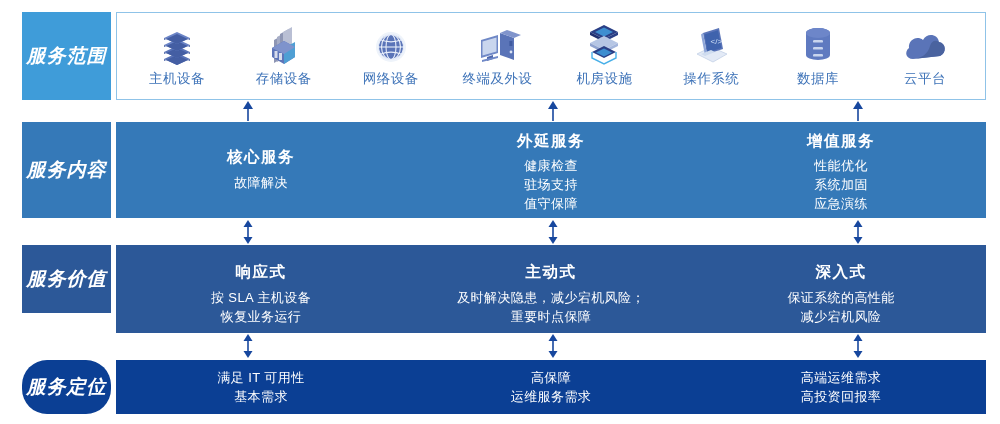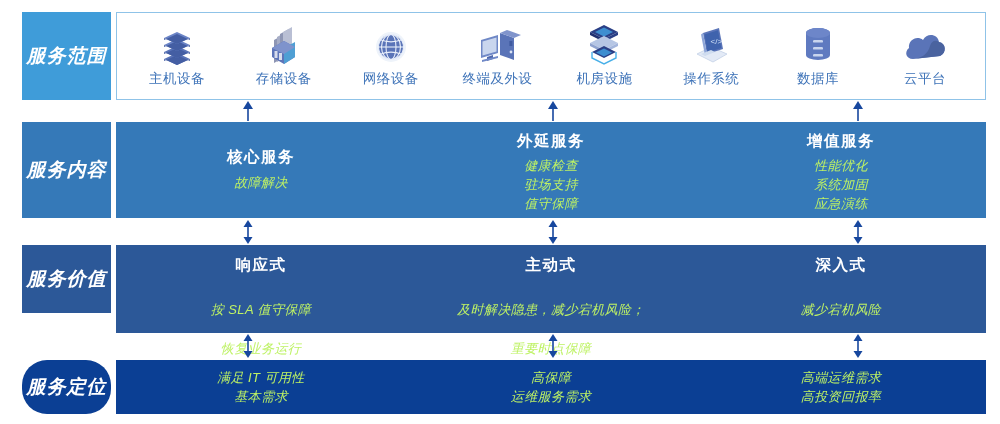--- a/index.html
+++ b/index.html
@@ -54,31 +54,30 @@
   .band.b4{top:360px;height:54px;background:#0b3f94;}
 
   .cell{
     flex:1 1 0;
     display:flex;flex-direction:column;align-items:center;
     color:#ffffff;text-align:center;
     box-sizing:border-box;
   }
   .b2 .cell{justify-content:flex-start;padding-top:10px;}
   .b2 .cell.mid{justify-content:center;padding-top:0;}
-  .b3 .cell{justify-content:flex-start;padding-top:11px;gap:20px;}
+  .b3 .cell{justify-content:center;padding-top:11px;}
   .b4 .cell{justify-content:center;}
 
   .cell-title{
     font-size:15.5px;font-weight:bold;letter-spacing:1.5px;
     margin-bottom:7px;line-height:1.1;
   }
   .cell-line{
-    font-size:13px;line-height:19px;color:#bef264;letter-spacing:.4px;
+    font-size:13px;line-height:19px;color:#ffffff;letter-spacing:.4px;
     white-space:nowrap;
-    font-style:italic;
   }
   .b4 .cell-line{font-size:13px;line-height:19px;}
 
   
   .arrow{position:absolute;width:14px;}
   .arrow svg{display:block;}
 
   
   svg{overflow:visible;}
 </style>
@@ -284,30 +283,31 @@
       <polygon points="7,24 11.5,17 2.5,17" fill="#17479e"></polygon>
     </svg>
   </div>
 
   <div class="rowlabel l3">
     <span>服务价值</span>
   </div>
   <div class="band b3">
     <div class="cell">
       <div class="cell-title">响应式</div>
-      <div class="cell-line">按 SLA 值守保障</div>
+      <div class="cell-line">按 SLA 主机设备</div>
       <div class="cell-line">恢复业务运行</div>
     </div>
     <div class="cell">
       <div class="cell-title">主动式</div>
       <div class="cell-line">及时解决隐患，减少宕机风险；</div>
       <div class="cell-line">重要时点保障</div>
     </div>
     <div class="cell">
       <div class="cell-title">深入式</div>
+      <div class="cell-line">保证系统的高性能</div>
       <div class="cell-line">减少宕机风险</div>
     </div>
   </div>
 
   <div class="arrow" style="left:241px;top:334px;">
     <svg width="14" height="24" viewBox="0 0 14 24">
       <line x1="7" y1="5" x2="7" y2="19" stroke="#17479e" stroke-width="1.6"></line>
       <polygon points="7,0 11.5,7 2.5,7" fill="#17479e"></polygon>
       <polygon points="7,24 11.5,17 2.5,17" fill="#17479e"></polygon>
     </svg>

